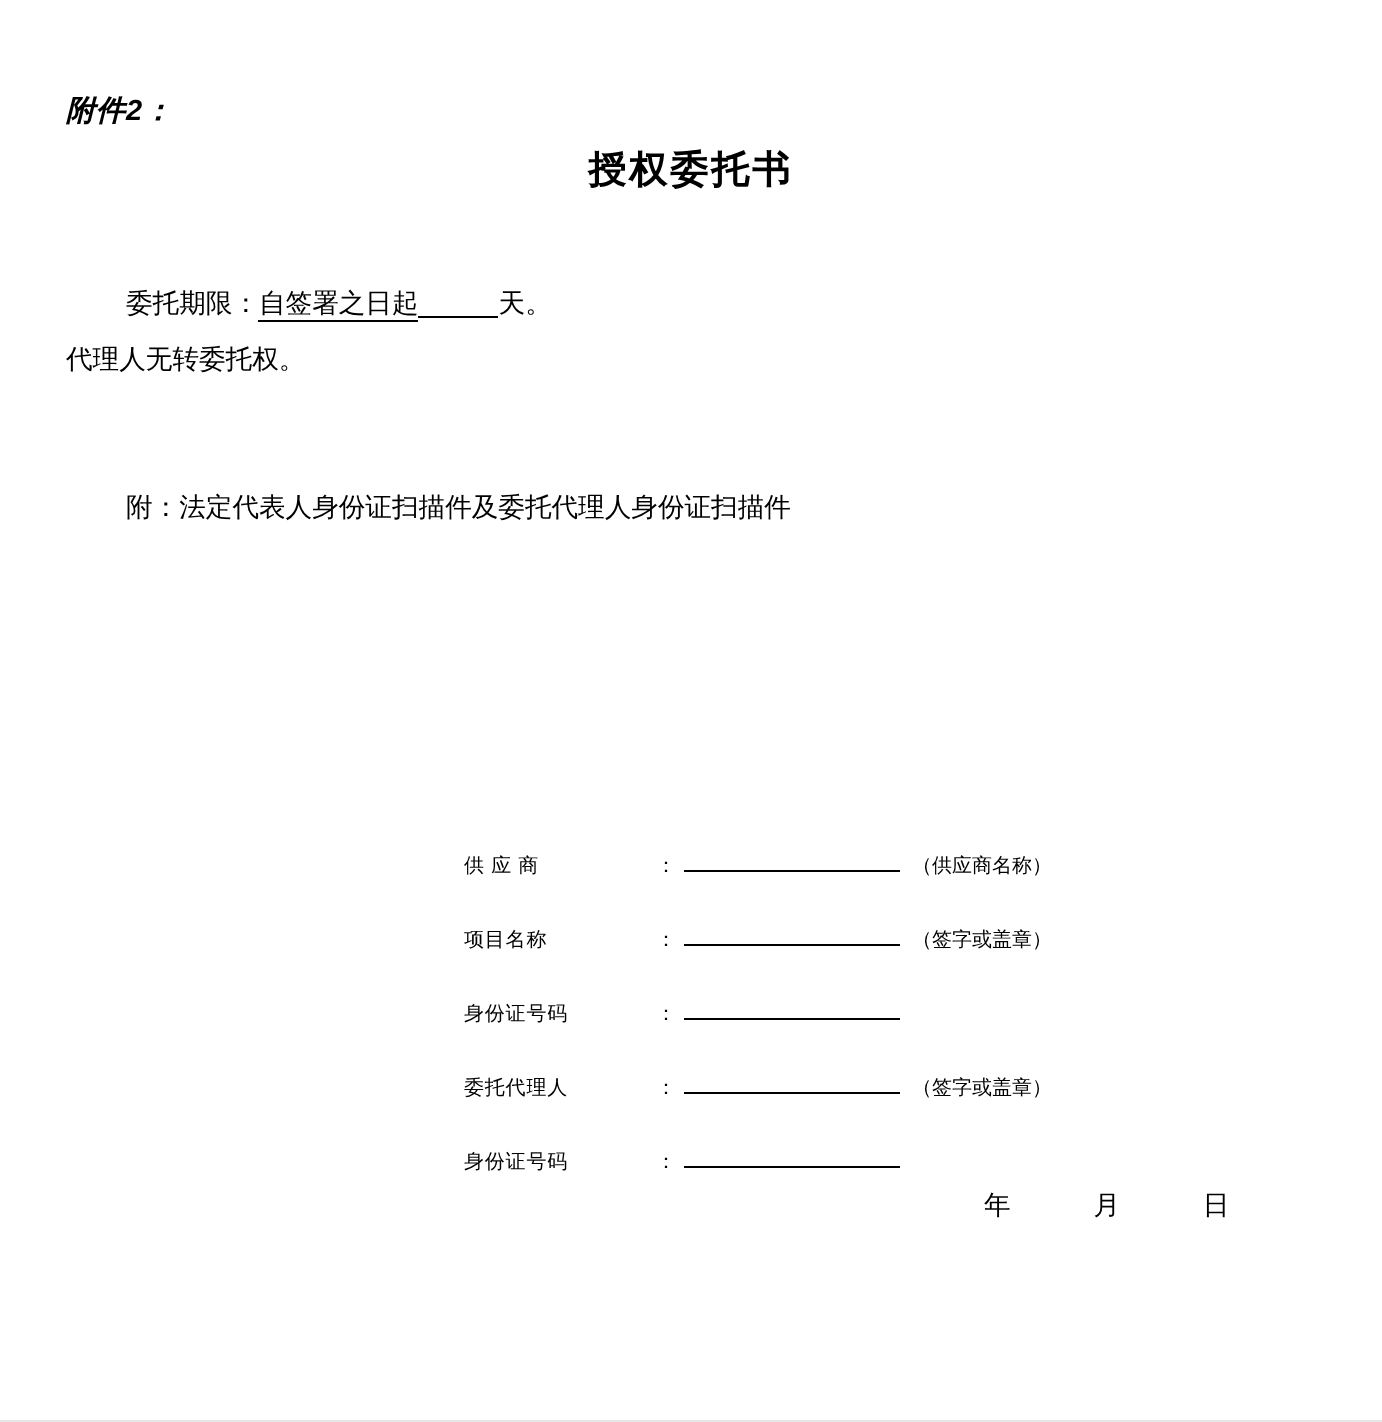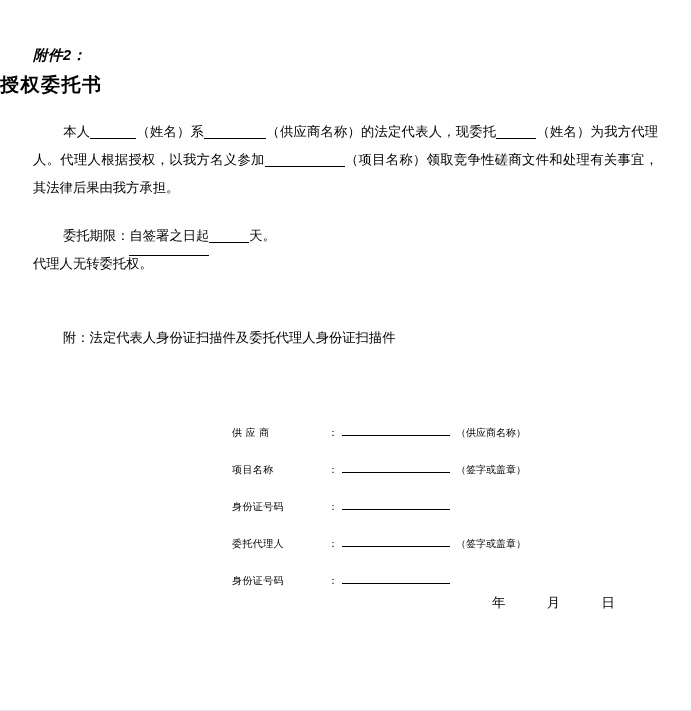--- a/index.html
+++ b/index.html
@@ -30,20 +30,21 @@
     font-size: 14.5px;
     font-weight: bold;
     letter-spacing: 0.5px;
     font-style: italic;
   }
   .doc-title {
     position: absolute;
     top: 72px;
     left: 0;
     width: 691px;
+    text-align: center;
     font-size: 19px;
     font-weight: bold;
     letter-spacing: 1.5px;
   }
   .body-block {
     position: absolute;
     top: 118px;
     left: 33px;
     width: 625px;
   }
@@ -63,21 +64,21 @@
     height: 15px;
     vertical-align: -3px;
   }
   .b-name   { width: 46px; }
   .b-supp   { width: 62px; }
   .b-name2  { width: 40px; }
   .b-proj   { width: 80px; }
   .b-days   { width: 40px; }
   .u-line {
     border-bottom: 1px solid #000;
-    padding-bottom: 12px;
+    padding-bottom: 1px;
   }
   .para-term {
     margin-top: 20px;
   }
   .para-noproxy {
     margin-top: 0;
   }
   .para-attach {
     margin-top: 46px;
   }
@@ -128,23 +129,20 @@
 <body>
 
 <div class="page">
 
   <div class="attachment-label">附件2：</div>
 
   <div class="doc-title">授权委托书</div>
 
   <div class="body-block">
 
-    <p class="para">
-      <span class="indent"></span><span>本人</span><span class="blank b-name"></span><span>（姓名）系</span><span class="blank b-supp"></span><span>（供应商名称）的法定代表人，现委托</span><span class="blank b-name2"></span><span>（姓名）为我方代理</span><span>人。代理人根据授权，以我方名义参加</span><span class="blank b-proj"></span><span>（项目名称）领取竞争性磋商文件和处理有关事宜，</span><span>其法律后果由我方承担。</span>
-    </p>
 
     <p class="para para-term">
       <span class="indent"></span><span>委托期限：</span><span class="u-line">自签署之日起</span><span class="blank b-days"></span><span>天。</span>
     </p>
 
     <p class="para para-noproxy">代理人无转委托权。</p>
 
     <p class="para para-attach">
       <span class="indent"></span><span>附：法定代表人身份证扫描件及委托代理人身份证扫描件</span>
     </p>

